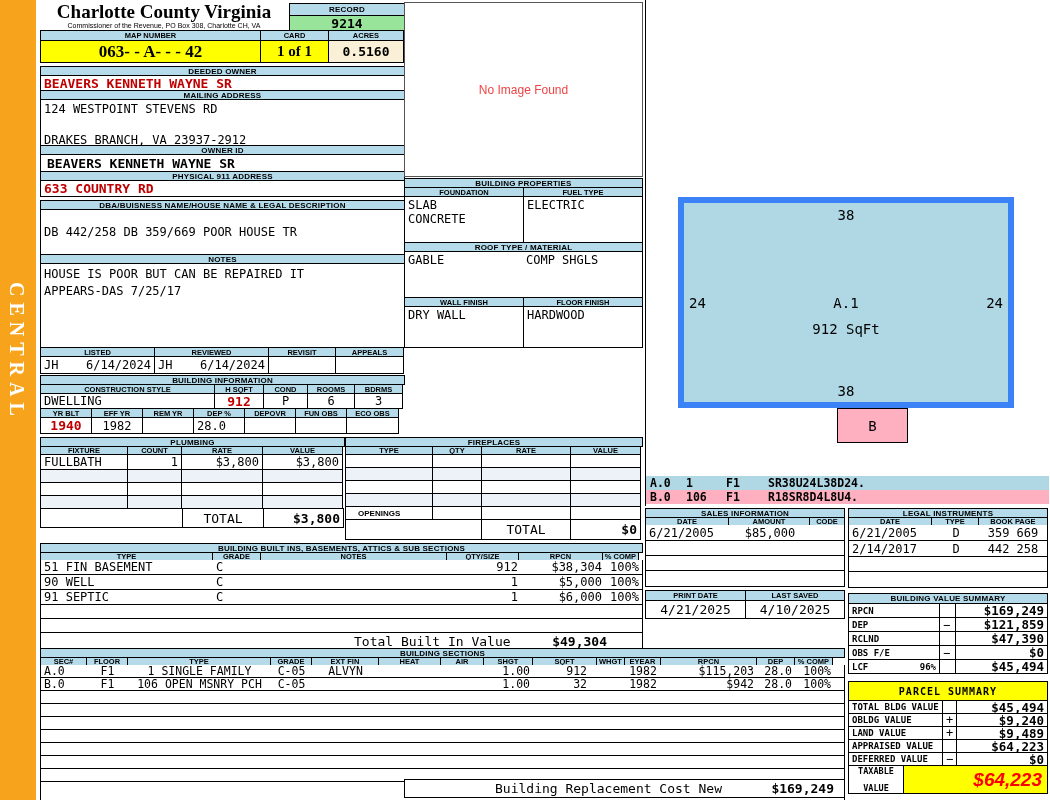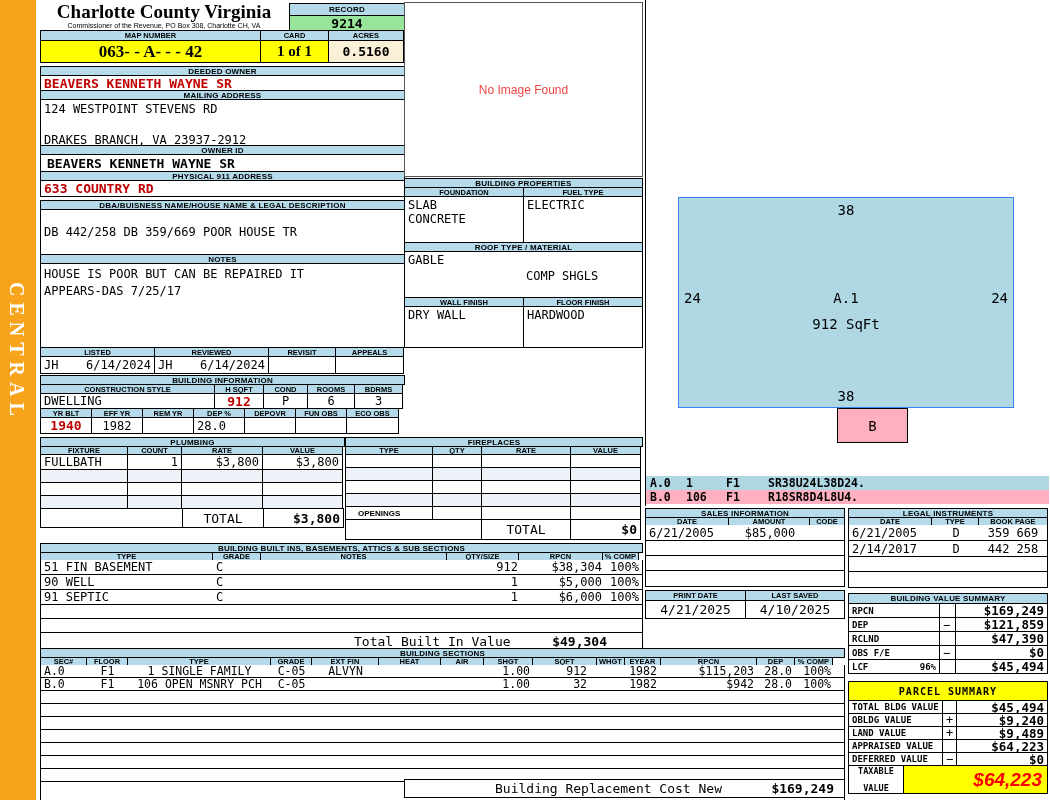--- a/index.html
+++ b/index.html
@@ -331,33 +331,33 @@
 <div class="abs row" style="left:404px;top:196px;width:239px;height:47px;">
   <div class="cell" style="width:120px;flex-direction:column;align-items:flex-start;justify-content:flex-start;">
     <span style="margin-top:1px;">SLAB</span>
     <span>CONCRETE</span>
   </div>
   <div class="cell" style="width:120px;margin-left:-1px;align-items:flex-start;padding-top:1px;">ELECTRIC</div>
 </div>
 <div class="abs bar" style="left:404px;top:242px;width:239px;height:10px;">ROOF TYPE / MATERIAL</div>
 <div class="abs row" style="left:404px;top:251px;width:239px;height:47px;">
   <div class="cell" style="width:120px;border-right:none;align-items:flex-start;padding-top:1px;">GABLE</div>
-  <div class="cell" style="width:120px;margin-left:-1px;border-left:none;align-items:flex-start;padding-top:17px;">COMP SHGLS</div>
+  <div class="cell" style="width:120px;margin-left:-1px;border-left:none;align-items:flex-start;padding-top:1px;">COMP SHGLS</div>
 </div>
 <div class="abs row" style="left:404px;top:297px;width:239px;height:10px;">
   <div class="hcell" style="width:120px;">WALL FINISH</div>
   <div class="hcell" style="width:120px;margin-left:-1px;">FLOOR FINISH</div>
 </div>
 <div class="abs row" style="left:404px;top:306px;width:239px;height:42px;">
   <div class="cell" style="width:120px;align-items:flex-start;padding-top:1px;">DRY WALL</div>
   <div class="cell" style="width:120px;margin-left:-1px;align-items:flex-start;padding-top:1px;">HARDWOOD</div>
 </div>
 
 <div class="abs" style="left:645px;top:0;width:403px;height:506px;background:#fff;border-left:1px solid #000;">
-  <div class="abs" style="left:32px;top:197px;width:336px;height:211px;background:#AFD7E4;border:1px solid #3b82f6;
+  <div class="abs" style="left:32px;top:197px;width:336px;height:211px;background:#AFD7E4;border:6px solid #3b82f6;
               font:14px 'DejaVu Sans Mono',monospace;">
     <span class="abs" style="left:0;right:0;top:4px;text-align:center;">38</span>
     <span class="abs" style="left:5px;top:92px;">24</span>
     <span class="abs" style="left:0;right:0;top:92px;text-align:center;">A.1</span>
     <span class="abs" style="left:0;right:0;top:118px;text-align:center;">912 SqFt</span>
     <span class="abs" style="right:5px;top:92px;">24</span>
     <span class="abs" style="left:0;right:0;bottom:3px;text-align:center;">38</span>
   </div>
   <div class="abs" style="left:191px;top:408px;width:71px;height:35px;background:#FFB0C0;border:1px solid #000;
               display:flex;align-items:center;justify-content:center;font:14px 'DejaVu Sans Mono',monospace;">

